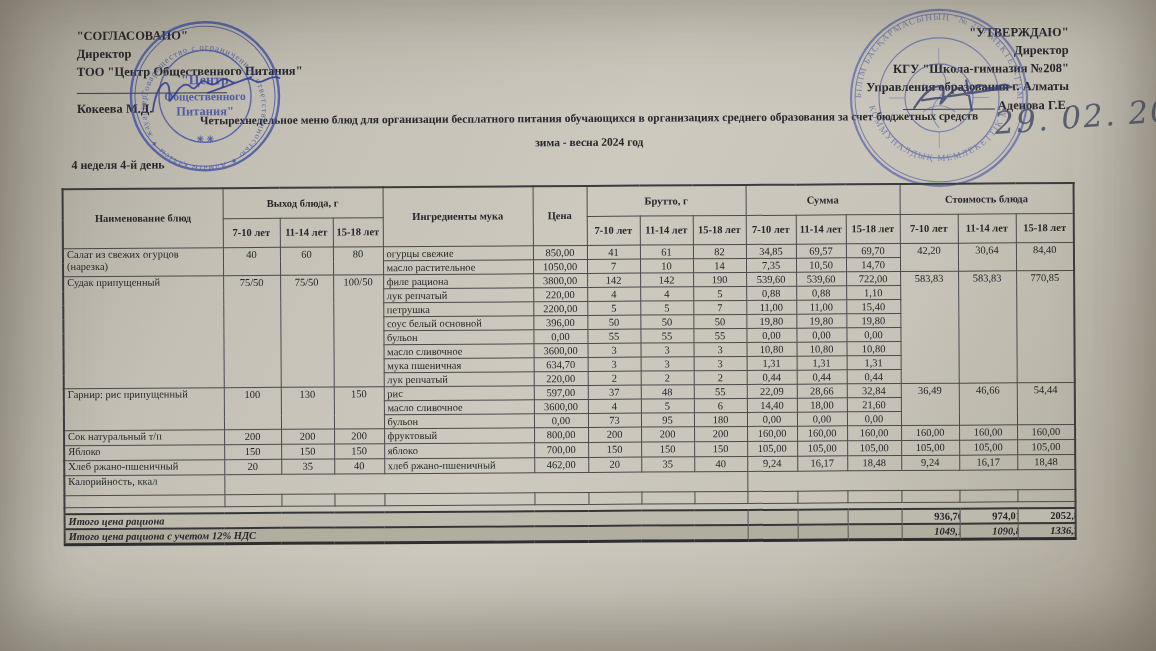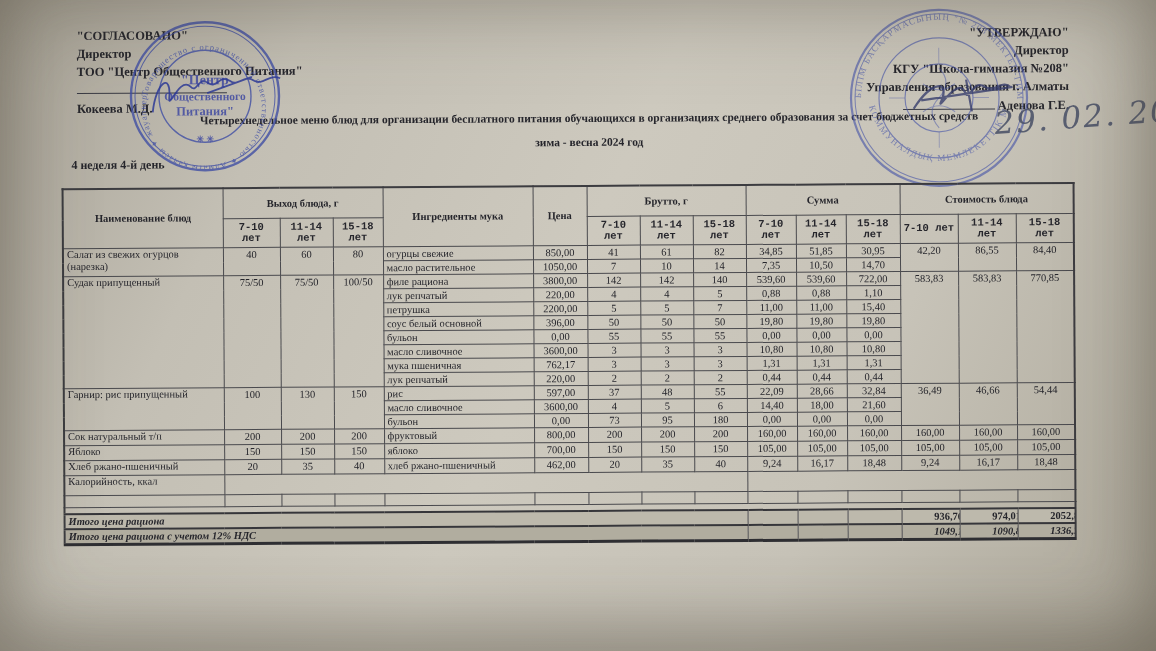--- a/index.html
+++ b/index.html
@@ -29,21 +29,21 @@
   #hand-date{position:absolute;left:995px;top:100px;width:220px;
     font-family:"DejaVu Serif",serif;font-style:italic;font-size:31px;
     color:#4b5268;letter-spacing:2px;transform:rotate(-4deg);opacity:.88;white-space:nowrap;}
 
   
   #menu{position:absolute;left:62px;top:185px;width:1011px;border-collapse:collapse;
     table-layout:fixed;font-size:10.5px;border:2px solid #3c3c40;}
   #menu td{border:1px solid #4a4a4e;padding:0 3px;height:13px;line-height:1.07;
     overflow:hidden;white-space:nowrap;vertical-align:middle;}
   #menu tr.h1 td{height:29px;}
-  #menu tr.h2 td{height:28px;font-family:Liberation Mono, monospace;}
+  #menu tr.h2 td{height:28px;}
   #menu td.hdr{font-weight:bold;text-align:center;white-space:normal;}
   #menu td.name{white-space:normal;vertical-align:top;line-height:1.1;margin-left:8px;}
   #menu td.center{text-align:center;}
   #menu td.right{text-align:right;padding-left:32px;}
   #menu td.top{vertical-align:top;text-align:center;padding-top:1px;}
   #menu td.bold{font-weight:normal;}
   #menu tr.kcal td{height:19px;vertical-align:top;}
   #menu tr.blank td{height:11px;}
   #menu tr.gap td{border-left:none;border-right:none;border-top:none;border-bottom:none;height:5px;}
   #menu tr.total td{background:#bdb9ac;font-weight:bold;height:13px;border-top:2px solid #36363a;}
@@ -174,24 +174,24 @@
             <td class="name" rowspan="2">Салат из свежих огурцов (нарезка)</td>
             <td class="top" rowspan="2">40</td>
             <td class="top" rowspan="2">60</td>
             <td class="top" rowspan="2">80</td>
             <td>огурцы свежие</td>
             <td class="center">850,00</td>
             <td class="center">41</td>
             <td class="center">61</td>
             <td class="center">82</td>
             <td class="center">34,85</td>
-            <td class="center">51,85</td>
-            <td class="center">30,95</td>
+            <td class="center">69,57</td>
+            <td class="center">69,70</td>
             <td class="top" rowspan="2">42,20</td>
-            <td class="top" rowspan="2">86,55</td>
+            <td class="top" rowspan="2">30,64</td>
             <td class="top" rowspan="2">84,40</td>
           </tr>
           <tr>
             <td>масло растительное</td>
             <td class="center">1050,00</td>
             <td class="center">7</td>
             <td class="center">10</td>
             <td class="center">14</td>
             <td class="center">7,35</td>
             <td class="center">10,50</td>
@@ -199,21 +199,21 @@
           </tr>
           <tr>
             <td class="name" rowspan="8">Судак припущенный</td>
             <td class="top" rowspan="8">75/50</td>
             <td class="top" rowspan="8">75/50</td>
             <td class="top" rowspan="8">100/50</td>
             <td>филе рациона</td>
             <td class="center">3800,00</td>
             <td class="center">142</td>
             <td class="center">142</td>
-            <td class="center">140</td>
+            <td class="center">190</td>
             <td class="center">539,60</td>
             <td class="center">539,60</td>
             <td class="center">722,00</td>
             <td class="top" rowspan="8">583,83</td>
             <td class="top" rowspan="8">583,83</td>
             <td class="top" rowspan="8">770,85</td>
           </tr>
           <tr>
             <td>лук репчатый</td>
             <td class="center">220,00</td>
@@ -259,21 +259,21 @@
             <td class="center">3600,00</td>
             <td class="center">3</td>
             <td class="center">3</td>
             <td class="center">3</td>
             <td class="center">10,80</td>
             <td class="center">10,80</td>
             <td class="center">10,80</td>
           </tr>
           <tr>
             <td>мука пшеничная</td>
-            <td class="center">762,17</td>
+            <td class="center">634,70</td>
             <td class="center">3</td>
             <td class="center">3</td>
             <td class="center">3</td>
             <td class="center">1,31</td>
             <td class="center">1,31</td>
             <td class="center">1,31</td>
           </tr>
           <tr>
             <td>лук репчатый</td>
             <td class="center">220,00</td>

